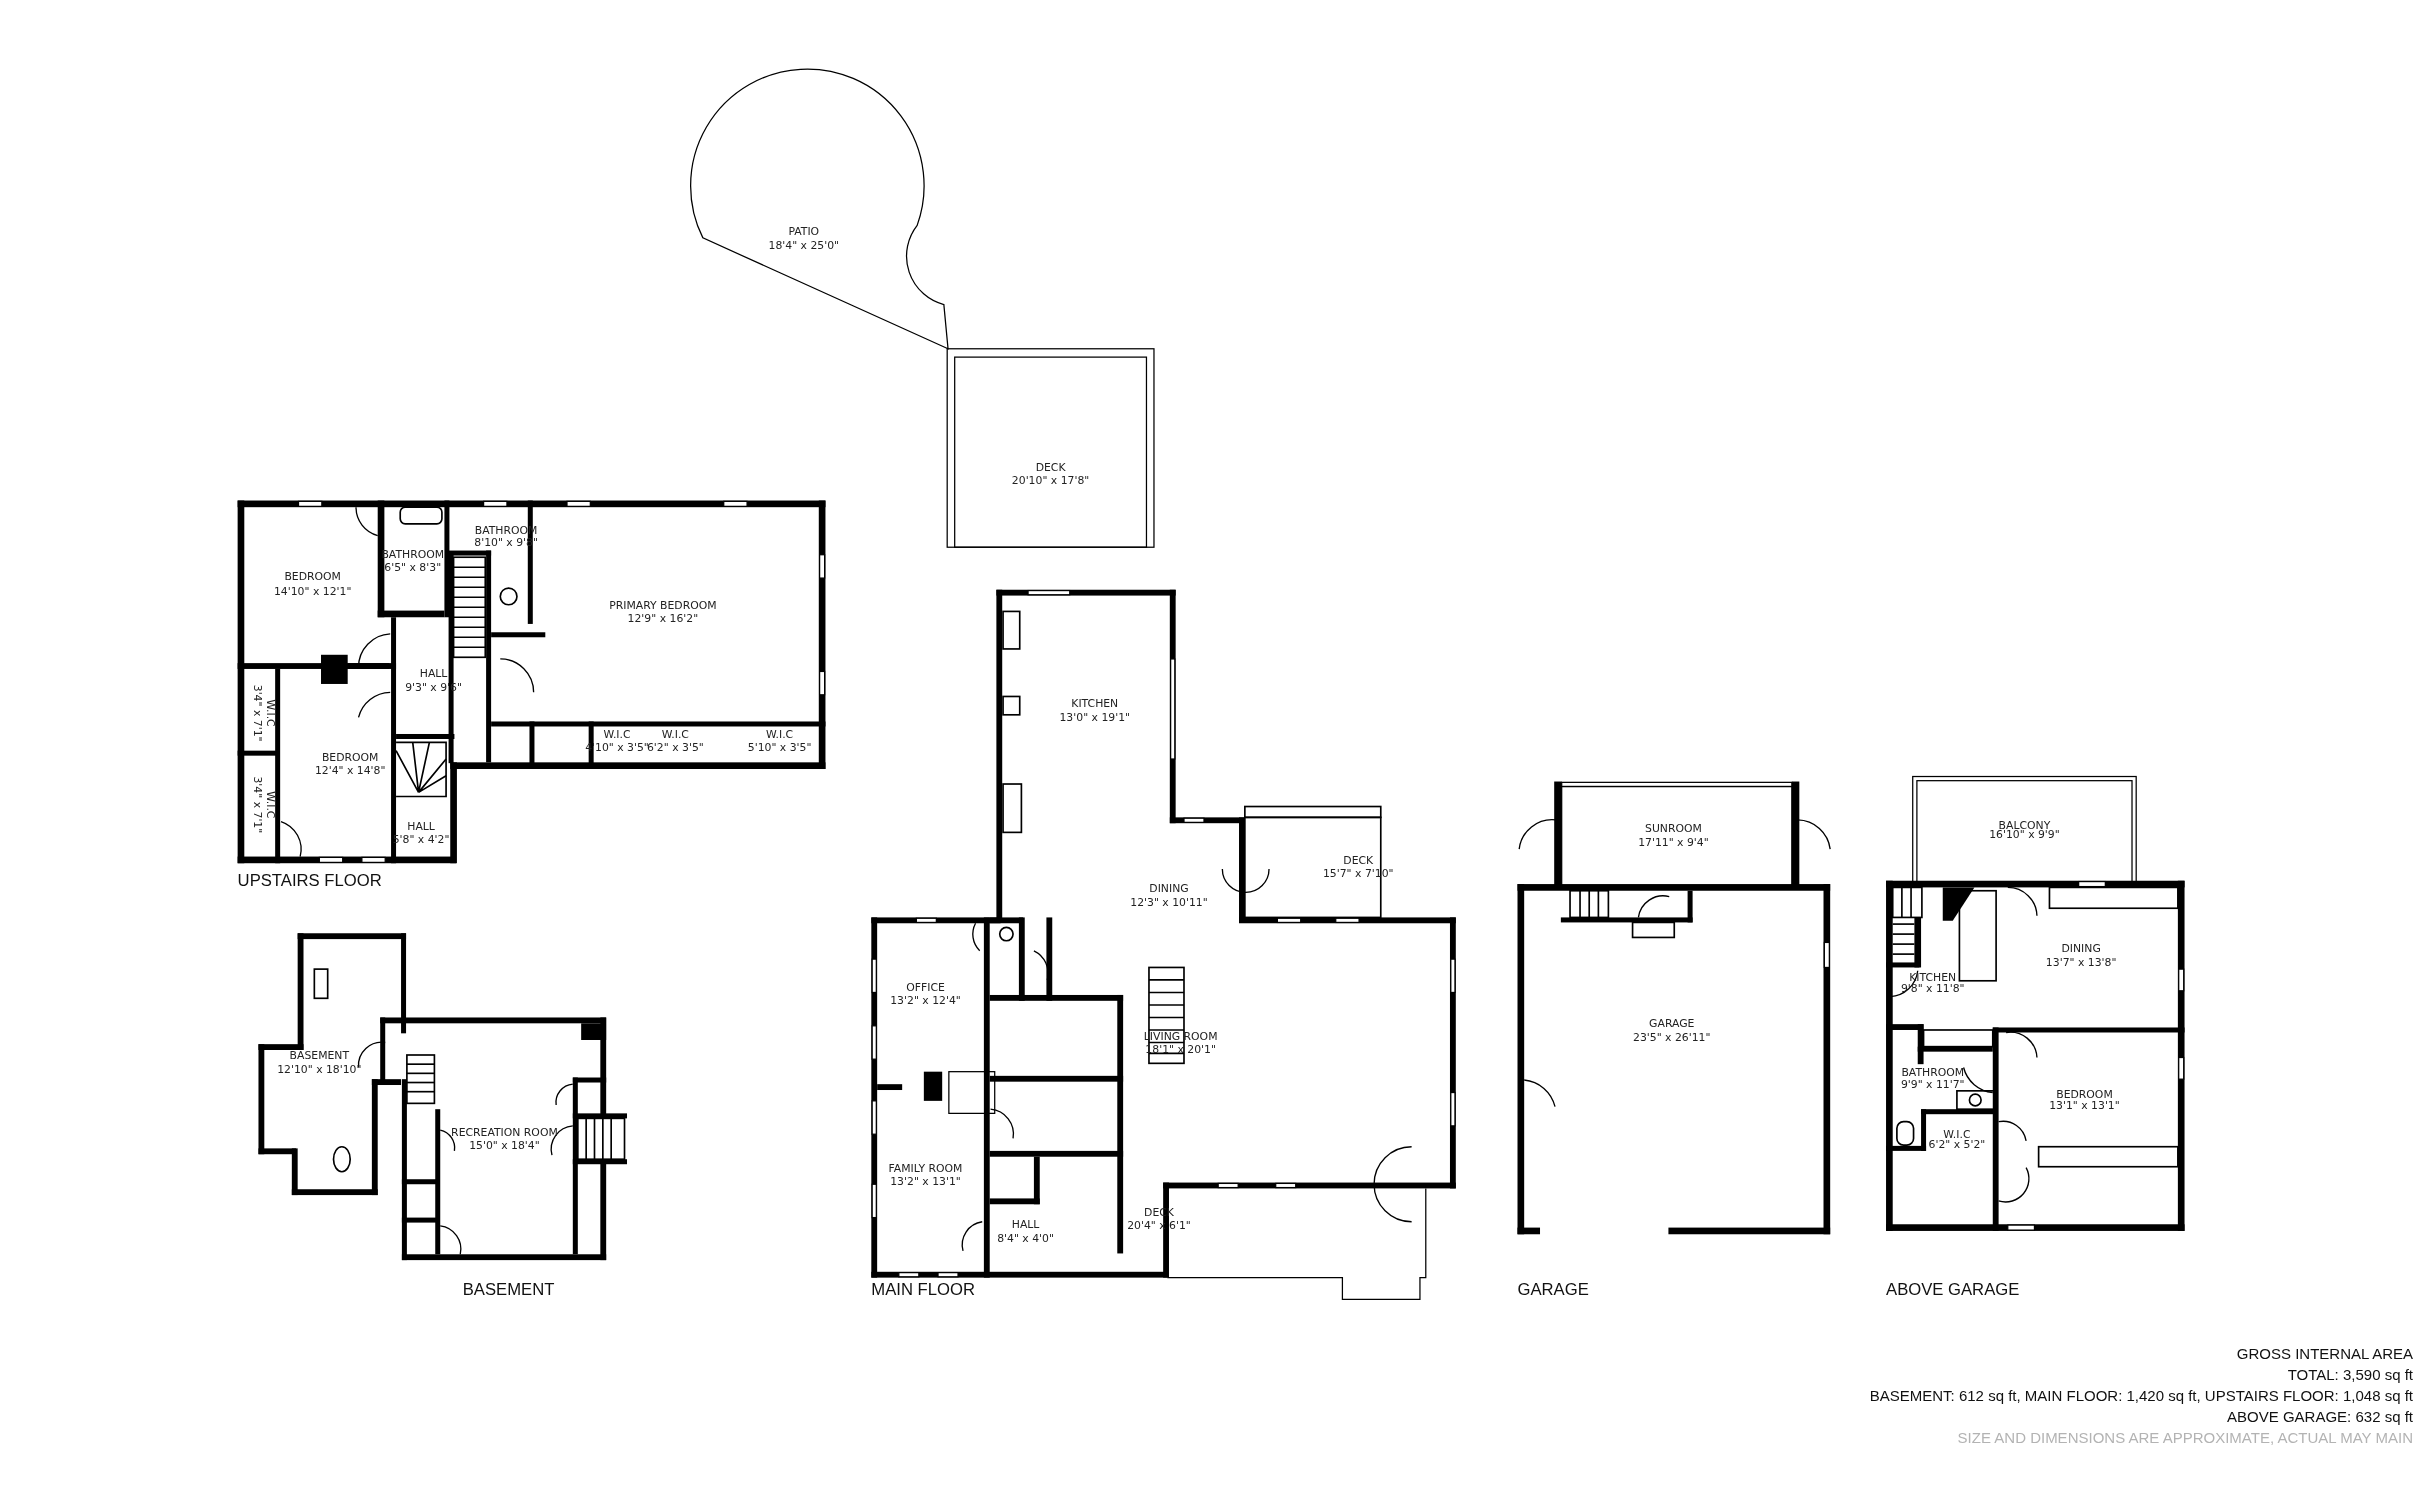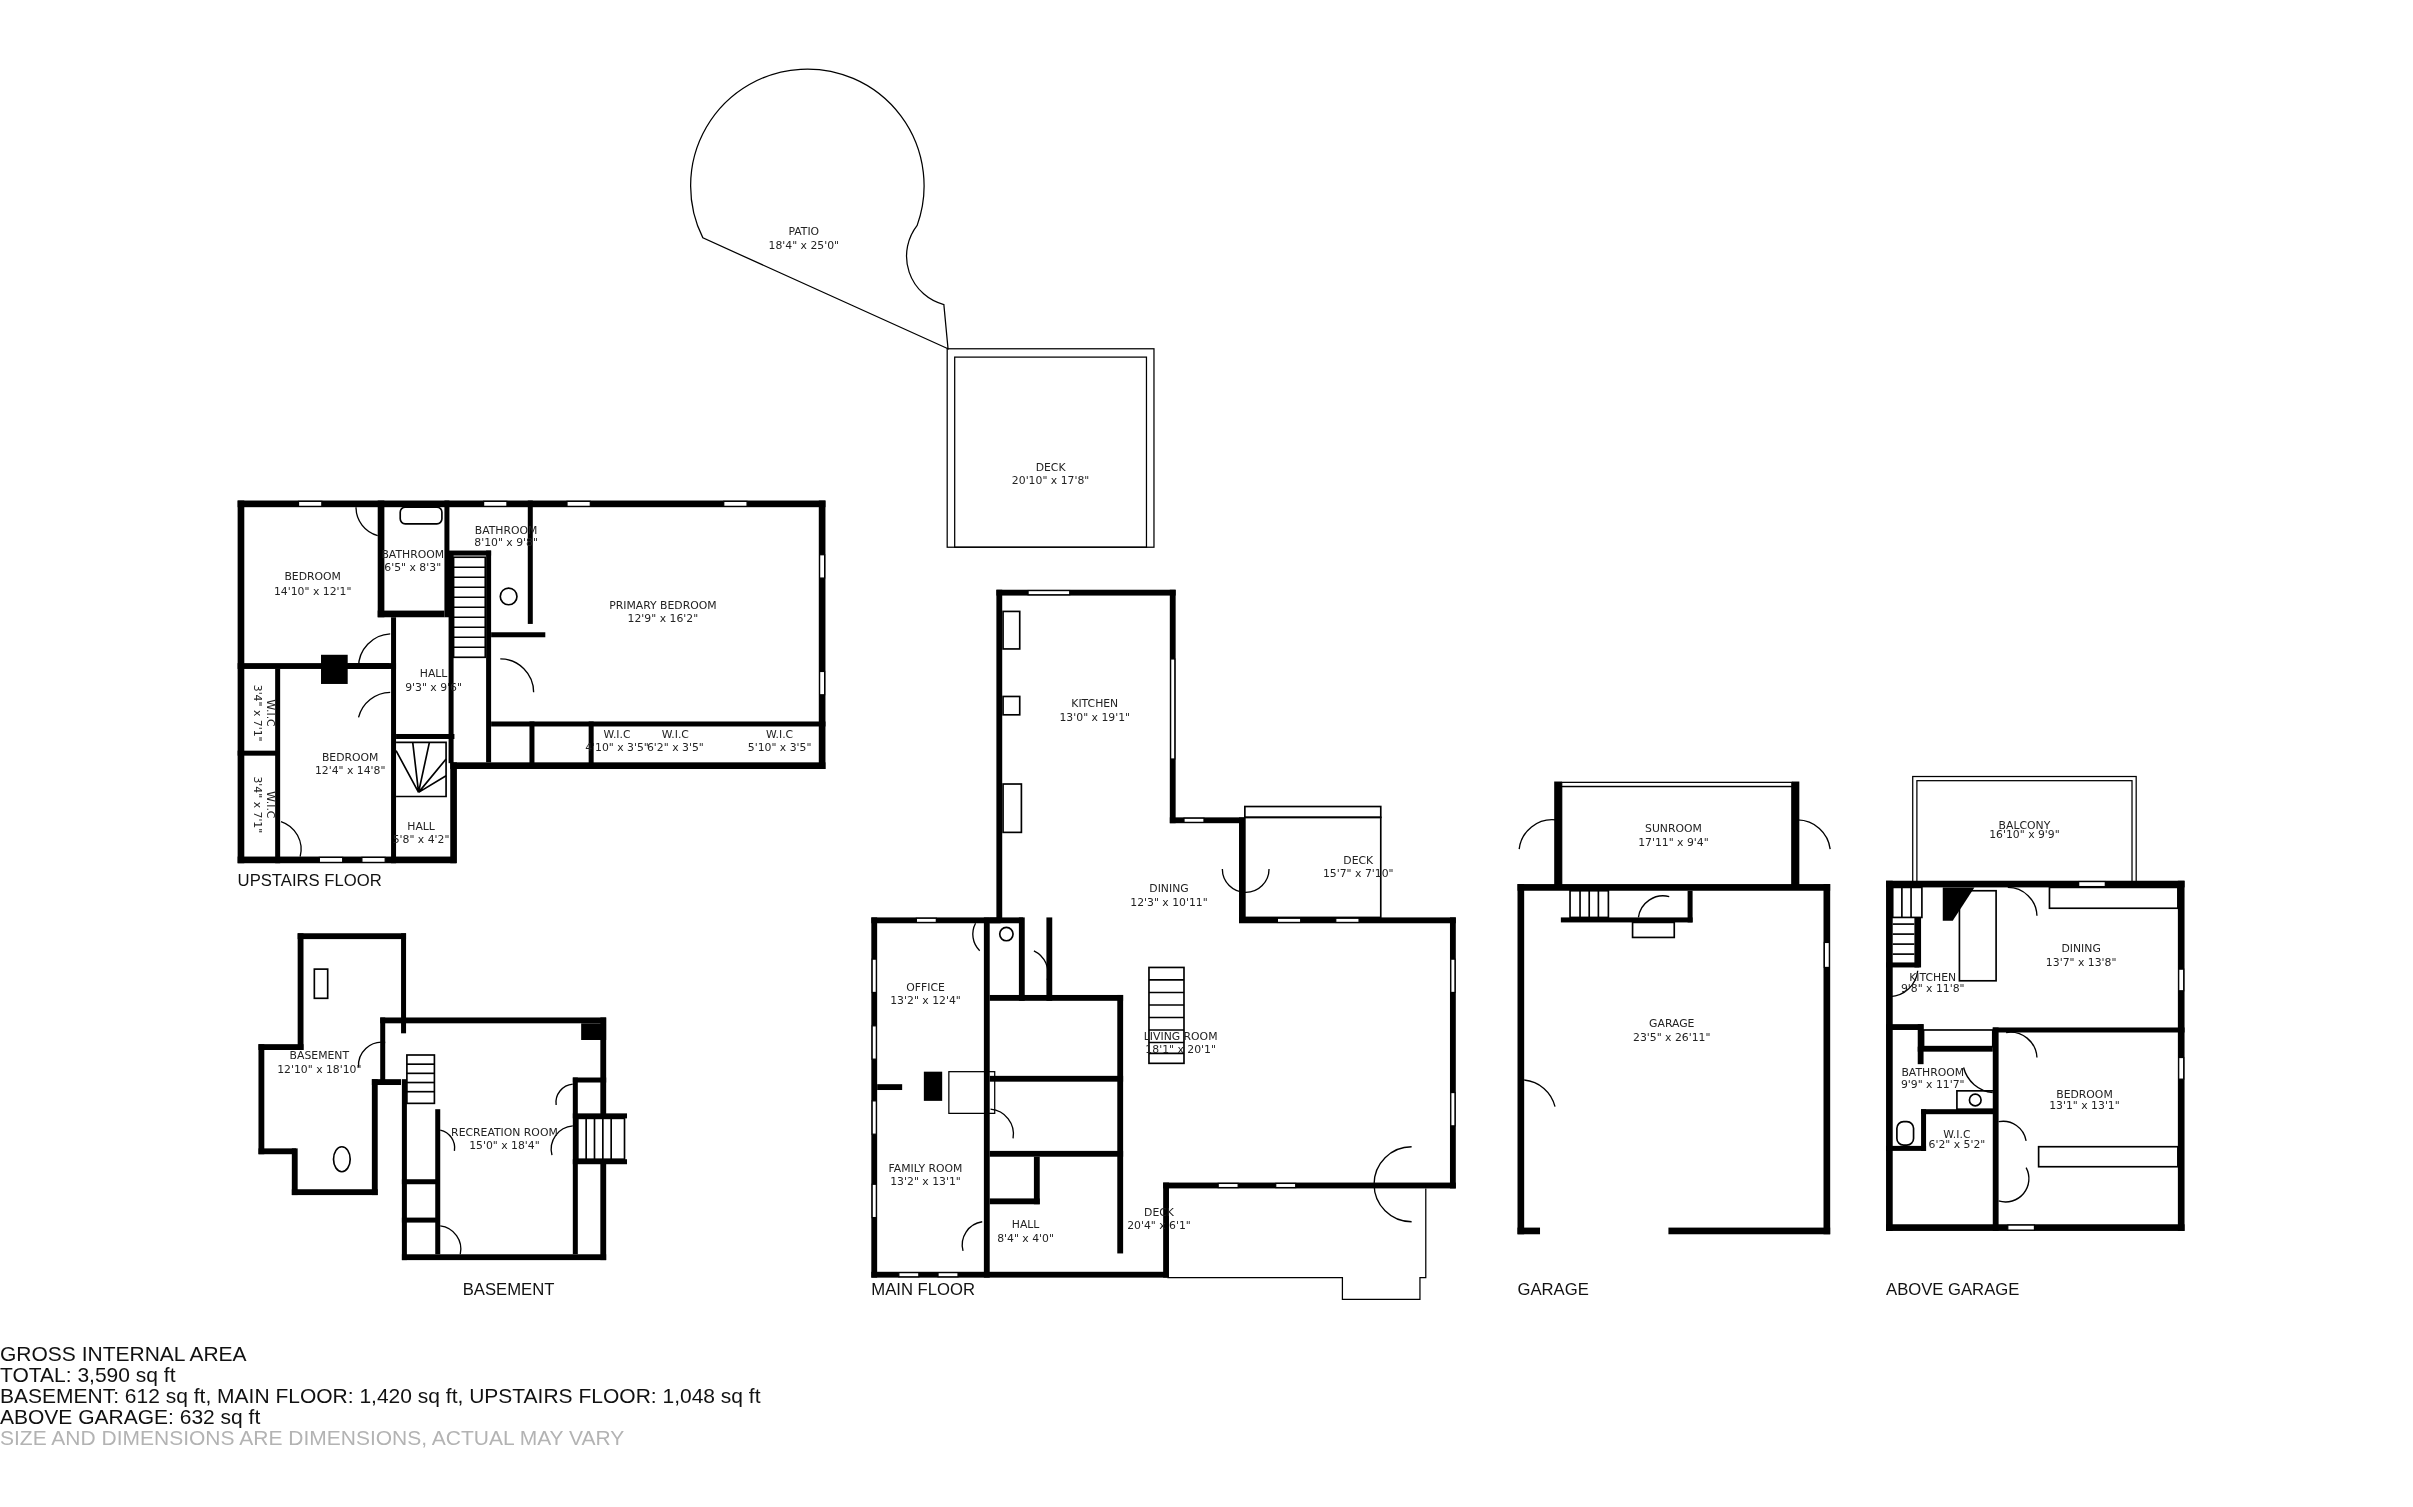--- a/index.html
+++ b/index.html
@@ -5,21 +5,21 @@
   html, body { margin: 0; padding: 0; background: #ffffff; }
   body { width: 2413px; height: 1508px; position: relative; overflow: hidden; font-family: "DejaVu Sans", sans-serif; }
   svg { position: absolute; left: 0; top: 0; }
   .wall { fill: #000; }
   .thin { fill: none; stroke: #000; stroke-width: 2; }
   .win { fill: #fff; stroke: #000; stroke-width: 1.5; }
   .door { fill: none; stroke: #000; stroke-width: 1.6; }
   .room-name { font-family: "DejaVu Sans", sans-serif; font-size: 13px; fill: #222; text-anchor: middle; }
   .room-dim { font-family: "DejaVu Sans", sans-serif; font-size: 13px; fill: #222; text-anchor: middle; }
   .floor-label { font-family: "Liberation Sans", sans-serif; font-size: 20px; fill: #111; }
-  .summary { position: absolute; left: 0; width: 2413px; top: 1343px; text-align: left; font-family: "Liberation Sans", sans-serif; font-size: 21px; line-height: 21px; color: #111; }
+  .summary { position: absolute; left: 0; width: 2413px; top: 1343px; text-align: right; font-family: "Liberation Sans", sans-serif; font-size: 15px; line-height: 21px; color: #111; }
   .summary .note { color: #b3b3b3; }
   .summary div { white-space: nowrap; }
 </style>
 </head>
 <body>
 
 <svg width="2413" height="1508" viewBox="0 0 2894 1808">
 
   <g>
 
@@ -374,15 +374,15 @@
     <text class="room-dim" x="2347" y="1376">6'2" x 5'2"</text>
   </g>
   <text class="floor-label" x="2262" y="1553">ABOVE GARAGE</text>
 </svg>
 
 <div class="summary">
   <div>GROSS INTERNAL AREA</div>
   <div>TOTAL: 3,590 sq ft</div>
   <div>BASEMENT: 612 sq ft, MAIN FLOOR: 1,420 sq ft, UPSTAIRS FLOOR: 1,048 sq ft</div>
   <div>ABOVE GARAGE: 632 sq ft</div>
-  <div class="note">SIZE AND DIMENSIONS ARE DIMENSIONS, ACTUAL MAY VARY</div>
+  <div class="note">SIZE AND DIMENSIONS ARE APPROXIMATE, ACTUAL MAY MAIN</div>
 </div>
 
 
 </body></html>

